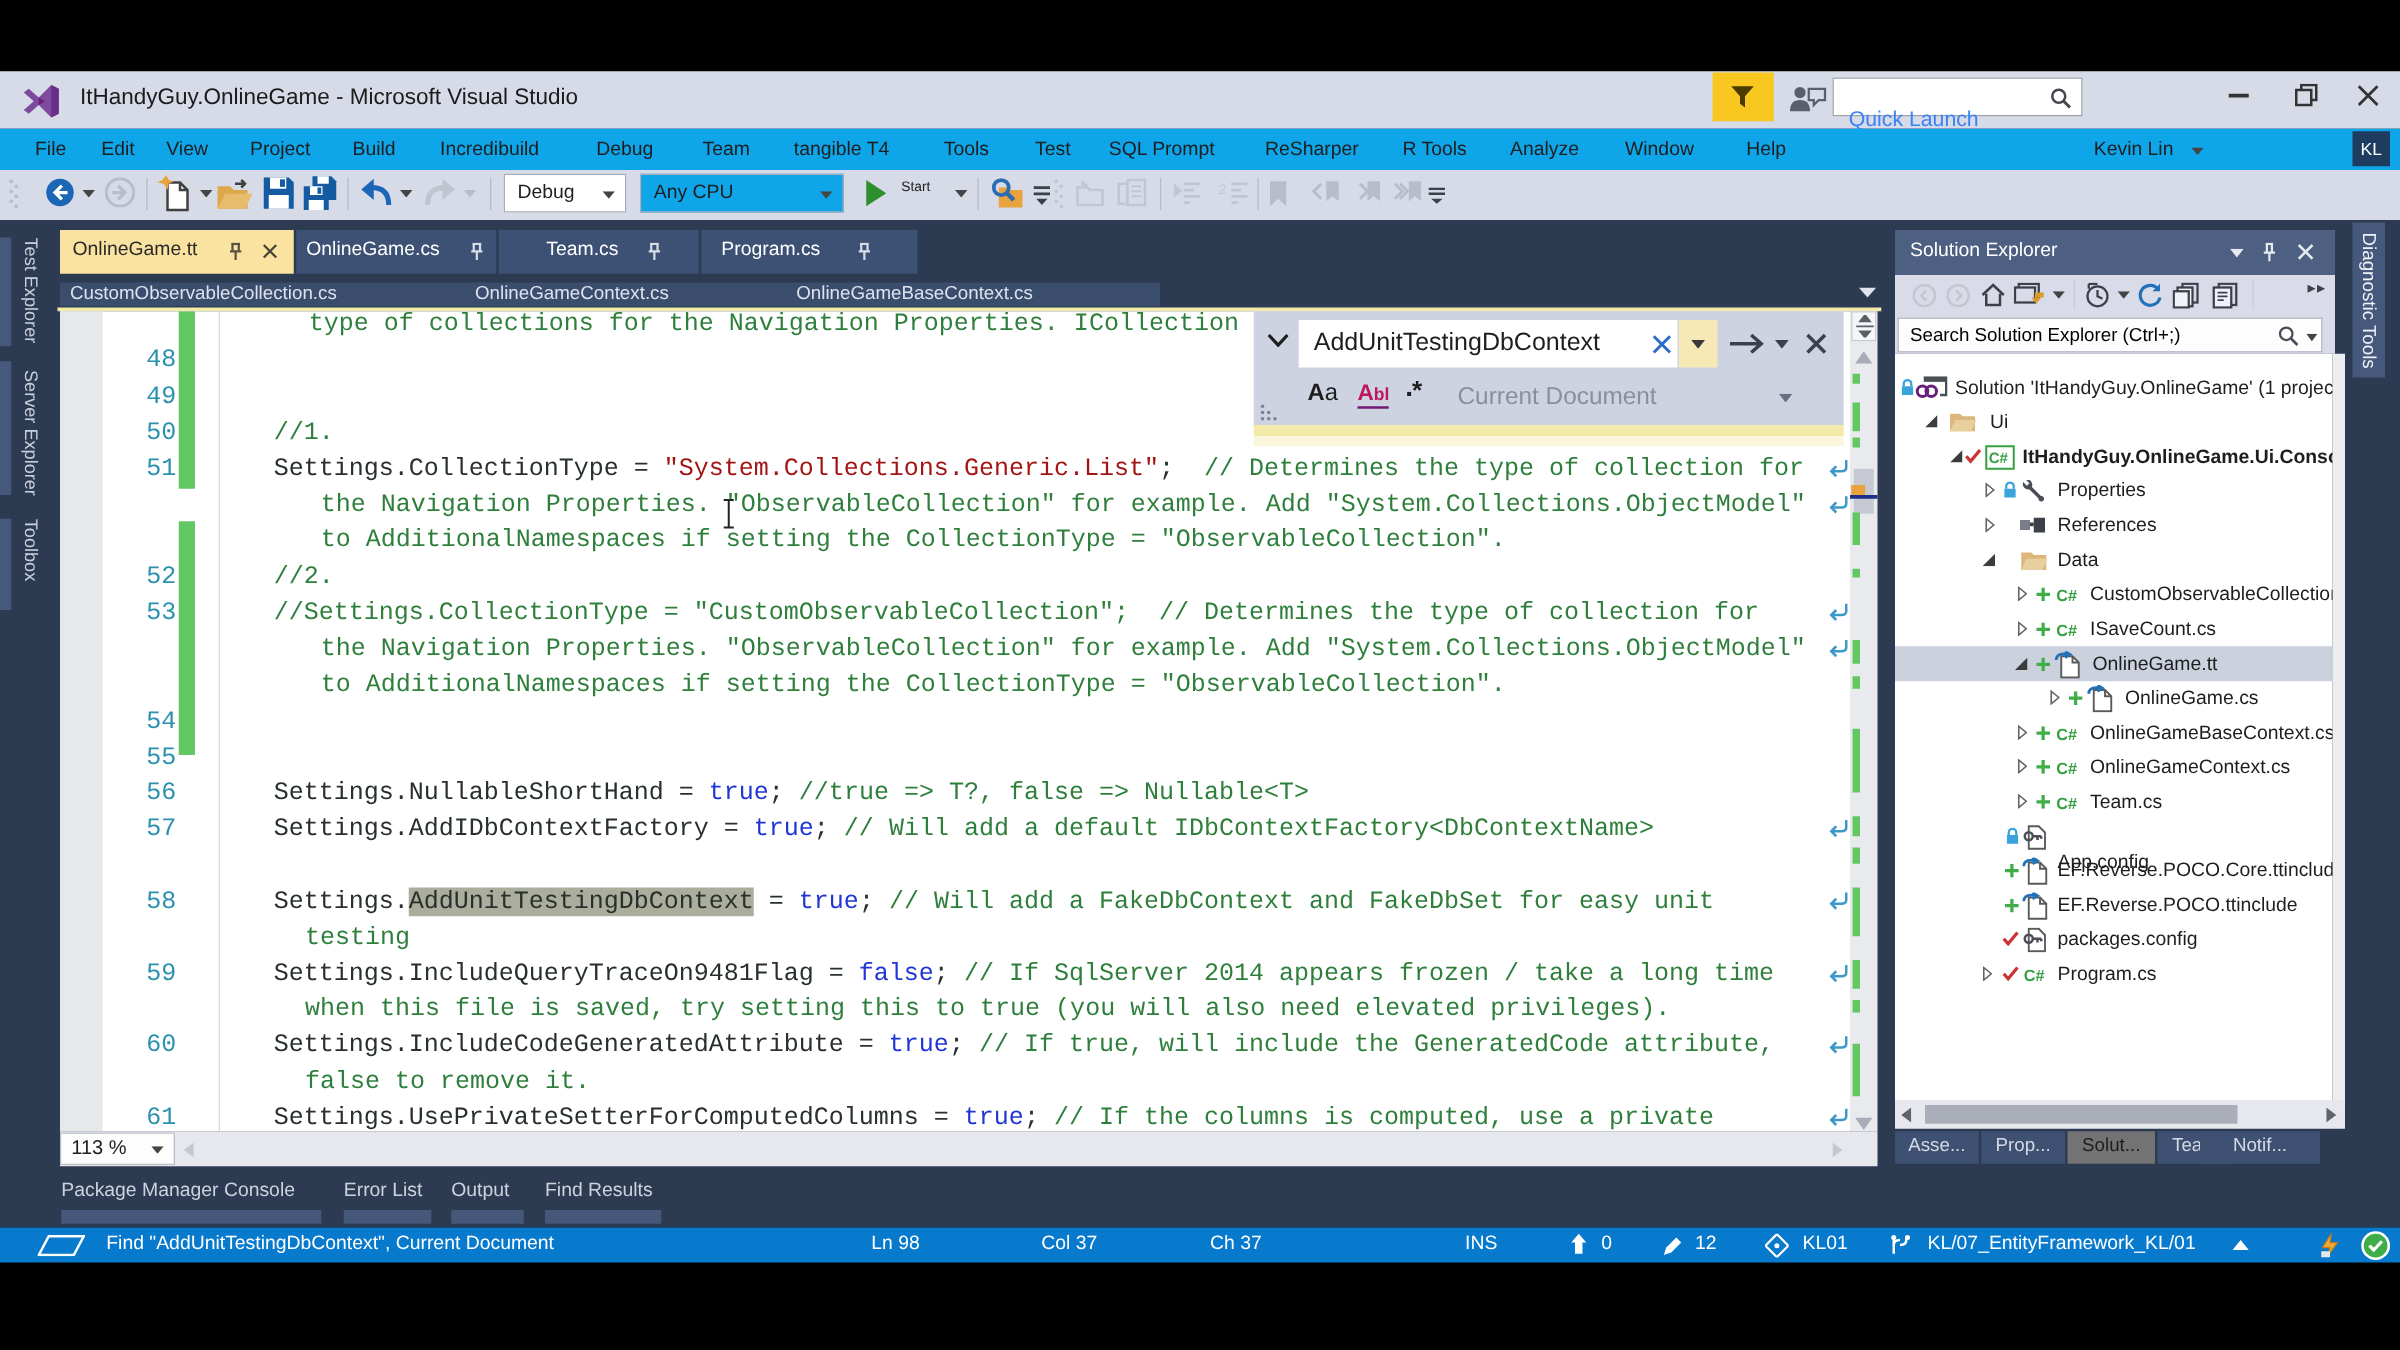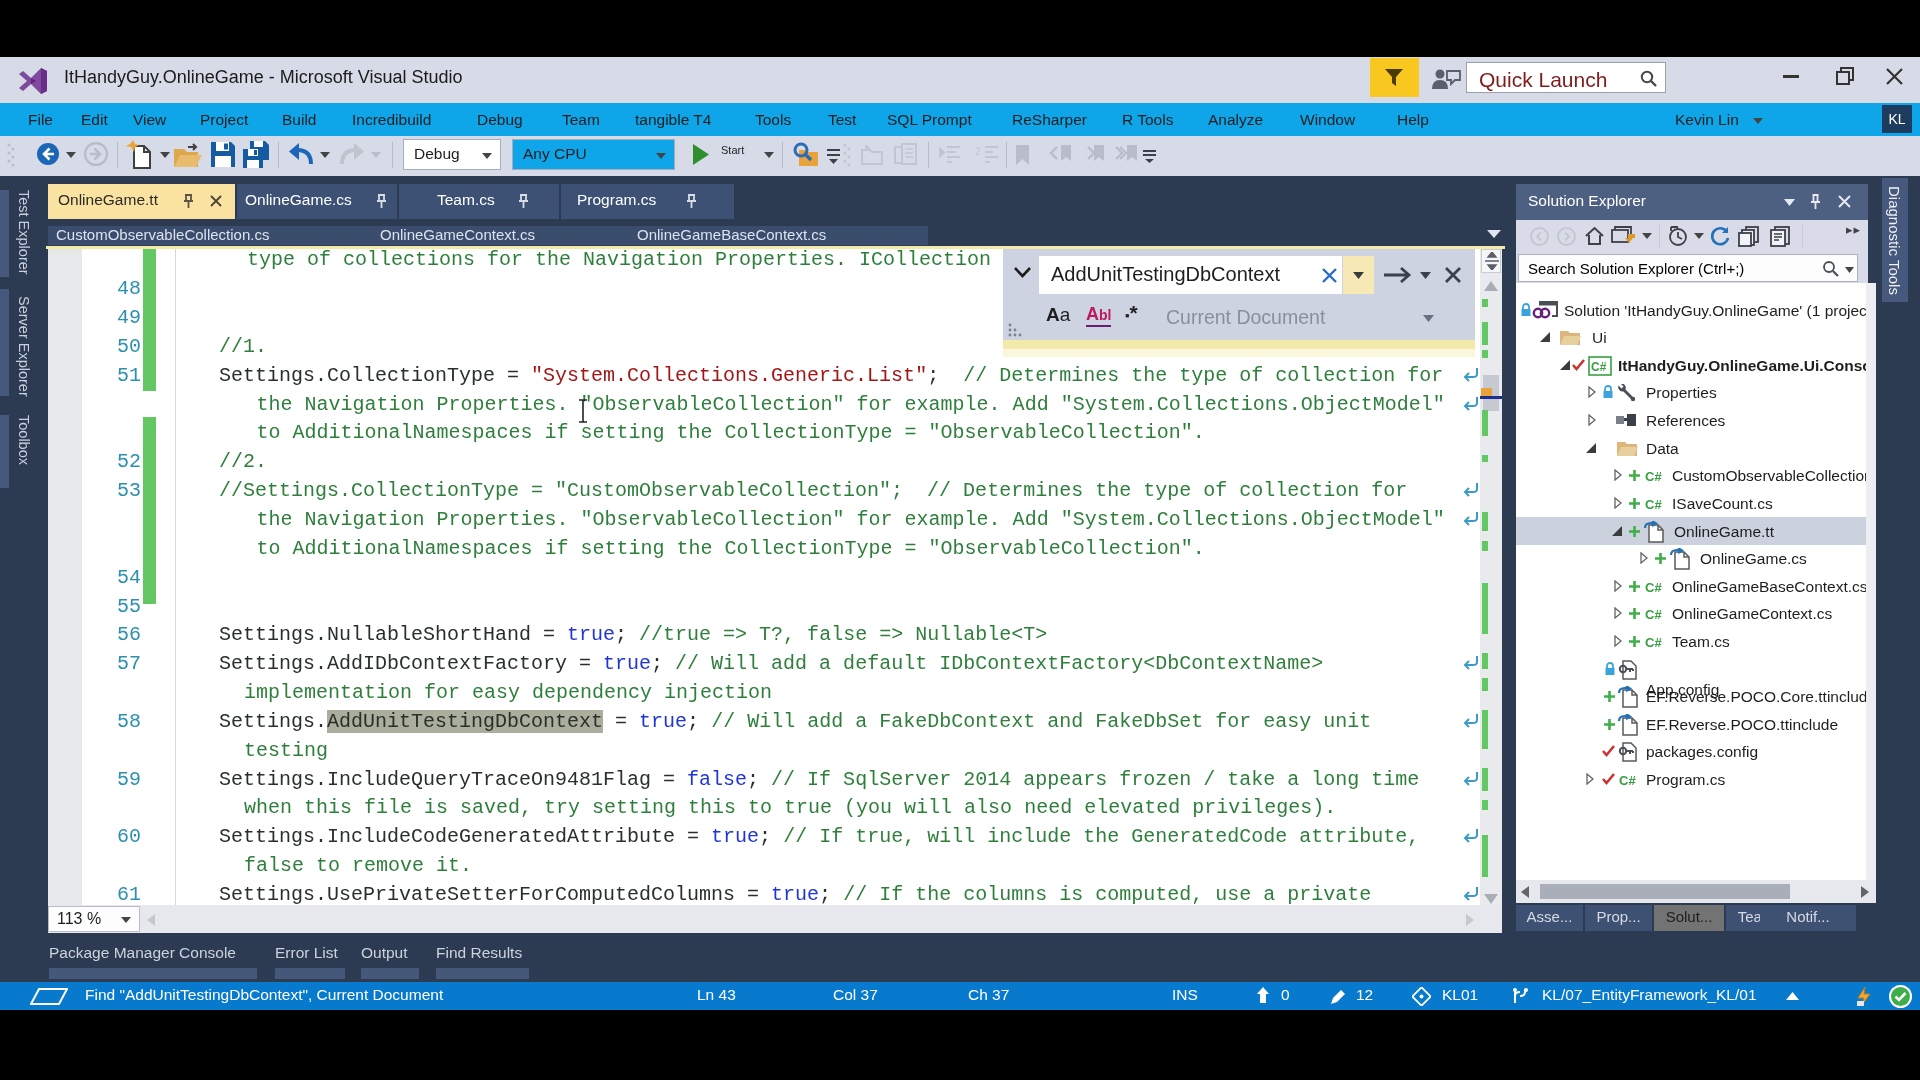--- a/index.html
+++ b/index.html
@@ -55,21 +55,21 @@
     <svg class="a" style="left:13px;top:9px" width="22" height="22" viewBox="0 0 22 22">
           <path d="M2 2 L20 2 L13 10 L13 19 L9 16 L9 10 Z" fill="#4a3b00"></path>
         </svg>
   </div>
   <svg class="a" style="left:1430px;top:10px" width="32" height="24" viewBox="0 0 32 24">
     <circle cx="10" cy="7" r="4.5" fill="#5a5f6b"></circle>
         <path d="M2 22 Q2 13 10 13 Q18 13 18 22 Z" fill="#5a5f6b"></path>
     <path d="M17 4 h13 v9 h-5 l-4 4 v-4 h-4 Z" fill="#d7dae7" stroke="#5a5f6b" stroke-width="1.8"></path>
   </svg>
   <div class="a" style="left:1466px;top:5px;width:200px;height:31px;background:#fff;border:1px solid #9aa0ab">
-    <div class="a" style="left:12px;top:5px;font-size:21px;color:#7f1d1d">Quick Launch</div>
+    <div class="a" style="left:12px;top:23px;font-size:17px;color:#3b82f6">Quick Launch</div>
     <svg class="a" style="left:172px;top:6px" width="19" height="19" viewBox="0 0 19 19">
           <circle cx="8" cy="8" r="5.2" fill="none" stroke="#43474e" stroke-width="2"></circle>
           <line x1="12" y1="12" x2="17" y2="17" stroke="#43474e" stroke-width="2.4"></line>
         </svg>
   </div>
   <div class="a" style="left:1783px;top:18px;width:16px;height:3px;background:#333"></div>
   <svg class="a" style="left:1836px;top:10px" width="19" height="19" viewBox="0 0 19 19">
         <rect x="1" y="5" width="12" height="12" fill="none" stroke="#333" stroke-width="2"></rect>
         <path d="M5 5 V1 H17 V13 H13" fill="none" stroke="#333" stroke-width="2"></path>
       </svg>
@@ -324,21 +324,20 @@
   <div class="crow cg" style="left:171px;top:83.8px">//1.</div>
   <div class="crow" style="left:171px;top:112.7px">Settings.CollectionType = <span class="cr">"System.Collections.Generic.List"</span>;<span class="cg">  // Determines the type of collection for</span></div>
   <div class="crow cg" style="left:208.5px;top:141.5px">the Navigation Properties. "ObservableCollection" for example. Add "System.Collections.ObjectModel"</div>
   <div class="crow cg" style="left:208.5px;top:170.4px">to AdditionalNamespaces if setting the CollectionType = "ObservableCollection".</div>
   <div class="crow cg" style="left:171px;top:199.2px">//2.</div>
   <div class="crow cg" style="left:171px;top:228.1px">//Settings.CollectionType = "CustomObservableCollection";  // Determines the type of collection for</div>
   <div class="crow cg" style="left:208.5px;top:256.9px">the Navigation Properties. "ObservableCollection" for example. Add "System.Collections.ObjectModel"</div>
   <div class="crow cg" style="left:208.5px;top:285.8px">to AdditionalNamespaces if setting the CollectionType = "ObservableCollection".</div>
   <div class="crow" style="left:171px;top:372.3px">Settings.NullableShortHand = <span class="cb">true</span>;<span class="cg"> //true =&gt; T?, false =&gt; Nullable&lt;T&gt;</span></div>
   <div class="crow" style="left:171px;top:401.2px">Settings.AddIDbContextFactory = <span class="cb">true</span>;<span class="cg"> // Will add a default IDbContextFactory&lt;DbContextName&gt;</span></div>
-  <div class="crow cg" style="left:196px;top:430px">implementation for easy dependency injection</div>
   <div class="crow" style="left:171px;top:458.9px">Settings.<span class="hl">AddUnitTestingDbContext</span> = <span class="cb">true</span>;<span class="cg"> // Will add a FakeDbContext and FakeDbSet for easy unit</span></div>
   <div class="crow cg" style="left:196px;top:487.7px">testing</div>
   <div class="crow" style="left:171px;top:516.6px">Settings.IncludeQueryTraceOn9481Flag = <span class="cb">false</span>;<span class="cg"> // If SqlServer 2014 appears frozen / take a long time</span></div>
   <div class="crow cg" style="left:196px;top:545.4px">when this file is saved, try setting this to true (you will also need elevated privileges).</div>
   <div class="crow" style="left:171px;top:574.2px">Settings.IncludeCodeGeneratedAttribute = <span class="cb">true</span>;<span class="cg"> // If true, will include the GeneratedCode attribute,</span></div>
   <div class="crow cg" style="left:196px;top:603.1px">false to remove it.</div>
   <div class="crow" style="left:171px;top:631.9px">Settings.UsePrivateSetterForComputedColumns = <span class="cb">true</span>;<span class="cg"> // If the columns is computed, use a private</span></div>
   <svg class="warrow" style="left:1414px;top:117px" viewBox="0 0 18 18">
         <path d="M15 2 V8 Q15 11 11 11 H4 M7 7 L3 11 L7 15" fill="none" stroke="#3d9ac8" stroke-width="2"></path>
       </svg>
@@ -783,21 +782,21 @@
 <div class="a" style="left:436px;top:944px;font-size:15.5px;color:#cdd3de">Find Results</div>
 <div class="a" style="left:49px;top:968px;width:208px;height:11px;background:#46587a"></div>
 <div class="a" style="left:275px;top:968px;width:70px;height:11px;background:#46587a"></div>
 <div class="a" style="left:361px;top:968px;width:58px;height:11px;background:#46587a"></div>
 <div class="a" style="left:436px;top:968px;width:93px;height:11px;background:#46587a"></div>
 <div class="a" id="statusbar">
   <svg class="a" style="left:30px;top:6px" width="38" height="17" viewBox="0 0 38 17">
         <path d="M9 1 H37 L29 16 H1 Z" fill="none" stroke="#fff" stroke-width="2"></path>
       </svg>
   <div class="a" style="left:85px;top:4px;font-size:15.5px;color:#fff">Find "AddUnitTestingDbContext", Current Document</div>
-  <div class="a" style="left:697px;top:4px;font-size:15.5px;color:#fff">Ln 43</div>
+  <div class="a" style="left:697px;top:4px;font-size:15.5px;color:#fff">Ln 98</div>
   <div class="a" style="left:833px;top:4px;font-size:15.5px;color:#fff">Col 37</div>
   <div class="a" style="left:968px;top:4px;font-size:15.5px;color:#fff">Ch 37</div>
   <div class="a" style="left:1172px;top:4px;font-size:15.5px;color:#fff">INS</div>
   <svg class="a" style="left:1256px;top:5px" width="14" height="17" viewBox="0 0 14 17">
         <path d="M7 0 L13 7 H10 V16 H4 V7 H1 Z" fill="#fff"></path>
       </svg>
   <div class="a" style="left:1281px;top:4px;font-size:15.5px;color:#fff">0</div>
   <svg class="a" style="left:1330px;top:6px" width="17" height="17" viewBox="0 0 17 17">
         <path d="M1 16 L3 10 L11 2 L15 6 L7 14 Z" fill="#fff"></path>
       </svg>

